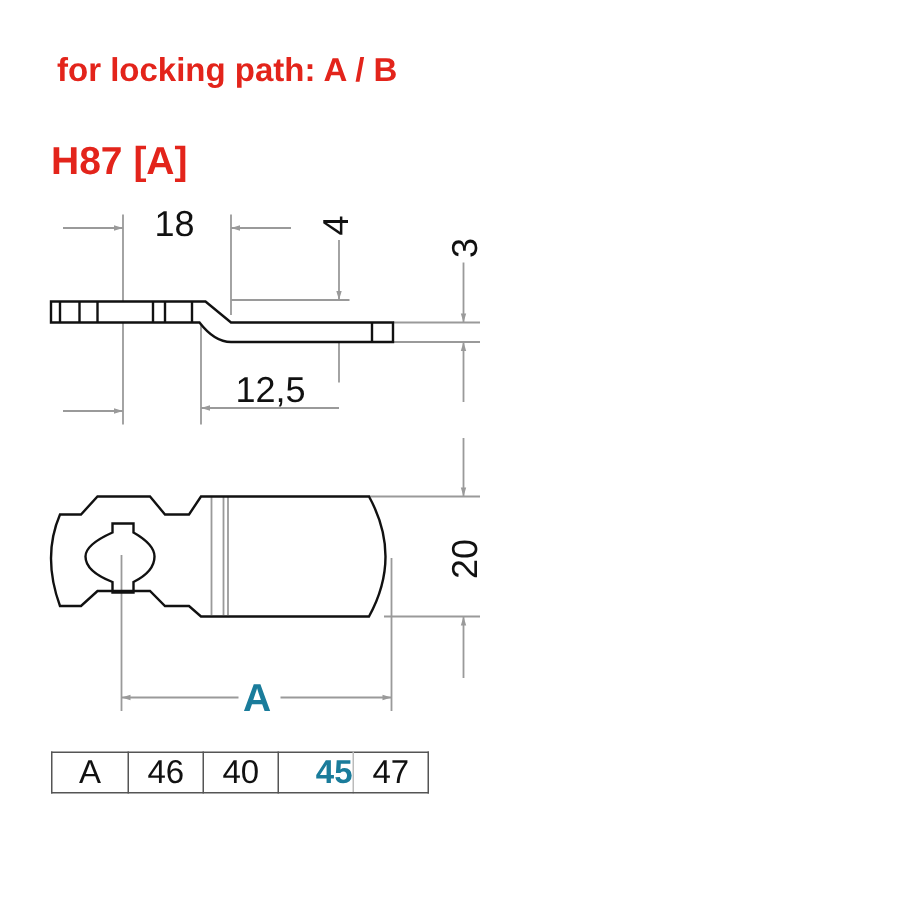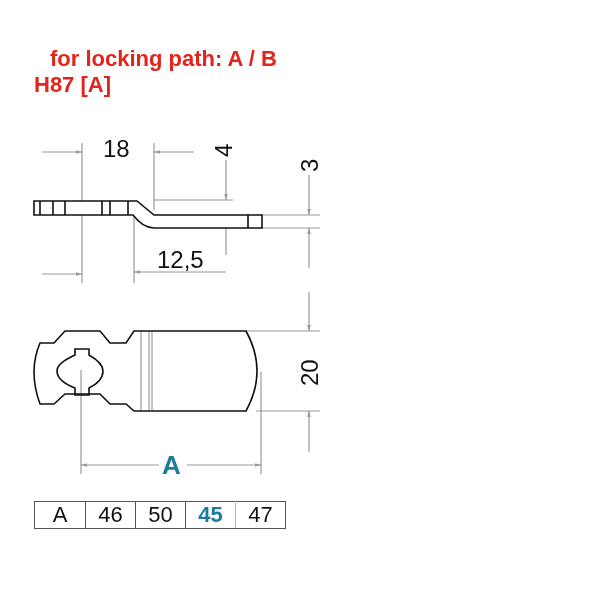--- a/index.html
+++ b/index.html
@@ -1,24 +1,24 @@
 <!DOCTYPE html>
 <html><head>
 <meta charset="utf-8">
 <style>
   html, body { margin: 0; padding: 0; background: #ffffff; }
   body { width: 600px; height: 600px; position: relative; overflow: hidden; font-family: "Liberation Sans", sans-serif; }
-  .title { position: absolute; left: 34px; top: 30px; font-size: 22px; font-weight: bold; color: #e3241b; margin: 16px; }
-  .subtitle { position: absolute; left: 34px; top: 72px; font-size: 22px; font-weight: bold; color: #e3241b; margin: 0; }
+  .title { position: absolute; left: 34px; top: 30px; font-size: 22px; font-weight: bold; color: #e3241b; margin: 4px; }
+  .subtitle { position: absolute; left: 34px; top: 92px; font-size: 26px; font-weight: bold; color: #e3241b; margin: 0; }
   svg.drawing { position: absolute; left: 0; top: 0; }
   .dim-text { font-family: "Liberation Sans", sans-serif; font-size: 24px; fill: #111111; }
   .dim-text-a { font-family: "Liberation Sans", sans-serif; font-size: 26px; font-weight: bold; fill: #1a7c9b; }
   table.variants { position: absolute; left: 34px; top: 501px; border-collapse: collapse; font-size: 22px; }
   table.variants td { border: 1px solid #555; height: 26px; padding: 0; text-align: center; color: #111; line-height: 24px; }
-  table.variants td.hl { color: #1a7c9b; font-weight: bold; border-left-color: #bbb; border-right-color: #bbb; }
+  table.variants td.hl { color: #1a7c9b; font-weight: bold; border-left-color: #bbb; border-right-color: #bbb; text-align: right; }
 </style>
 </head>
 <body>
 
 <h1 class="title">for locking path: A / B</h1>
 <h2 class="subtitle">H87 [A]</h2>
 
 <svg class="drawing" width="600" height="600" viewBox="0 0 600 600">
   <defs>
     <marker id="arr" viewBox="0 0 10 10" refX="10" refY="5" markerWidth="10" markerHeight="6" orient="auto-start-reverse" markerUnits="userSpaceOnUse">
@@ -87,18 +87,18 @@
     <text class="dim-text" transform="translate(318,386) rotate(-90)">20</text>
     <text class="dim-text-a" x="162" y="474">A</text>
   </g>
 </svg>
 
 <table class="variants">
   <tbody>
       <tr>
     <td style="width:50px">A</td>
     <td style="width:49px">46</td>
-    <td style="width:49px">50</td>
+    <td style="width:49px">40</td>
     <td class="hl" style="width:49px">45</td>
     <td style="width:49px">47</td>
   </tr>
 </tbody>
   </table>
 
 </body></html>

